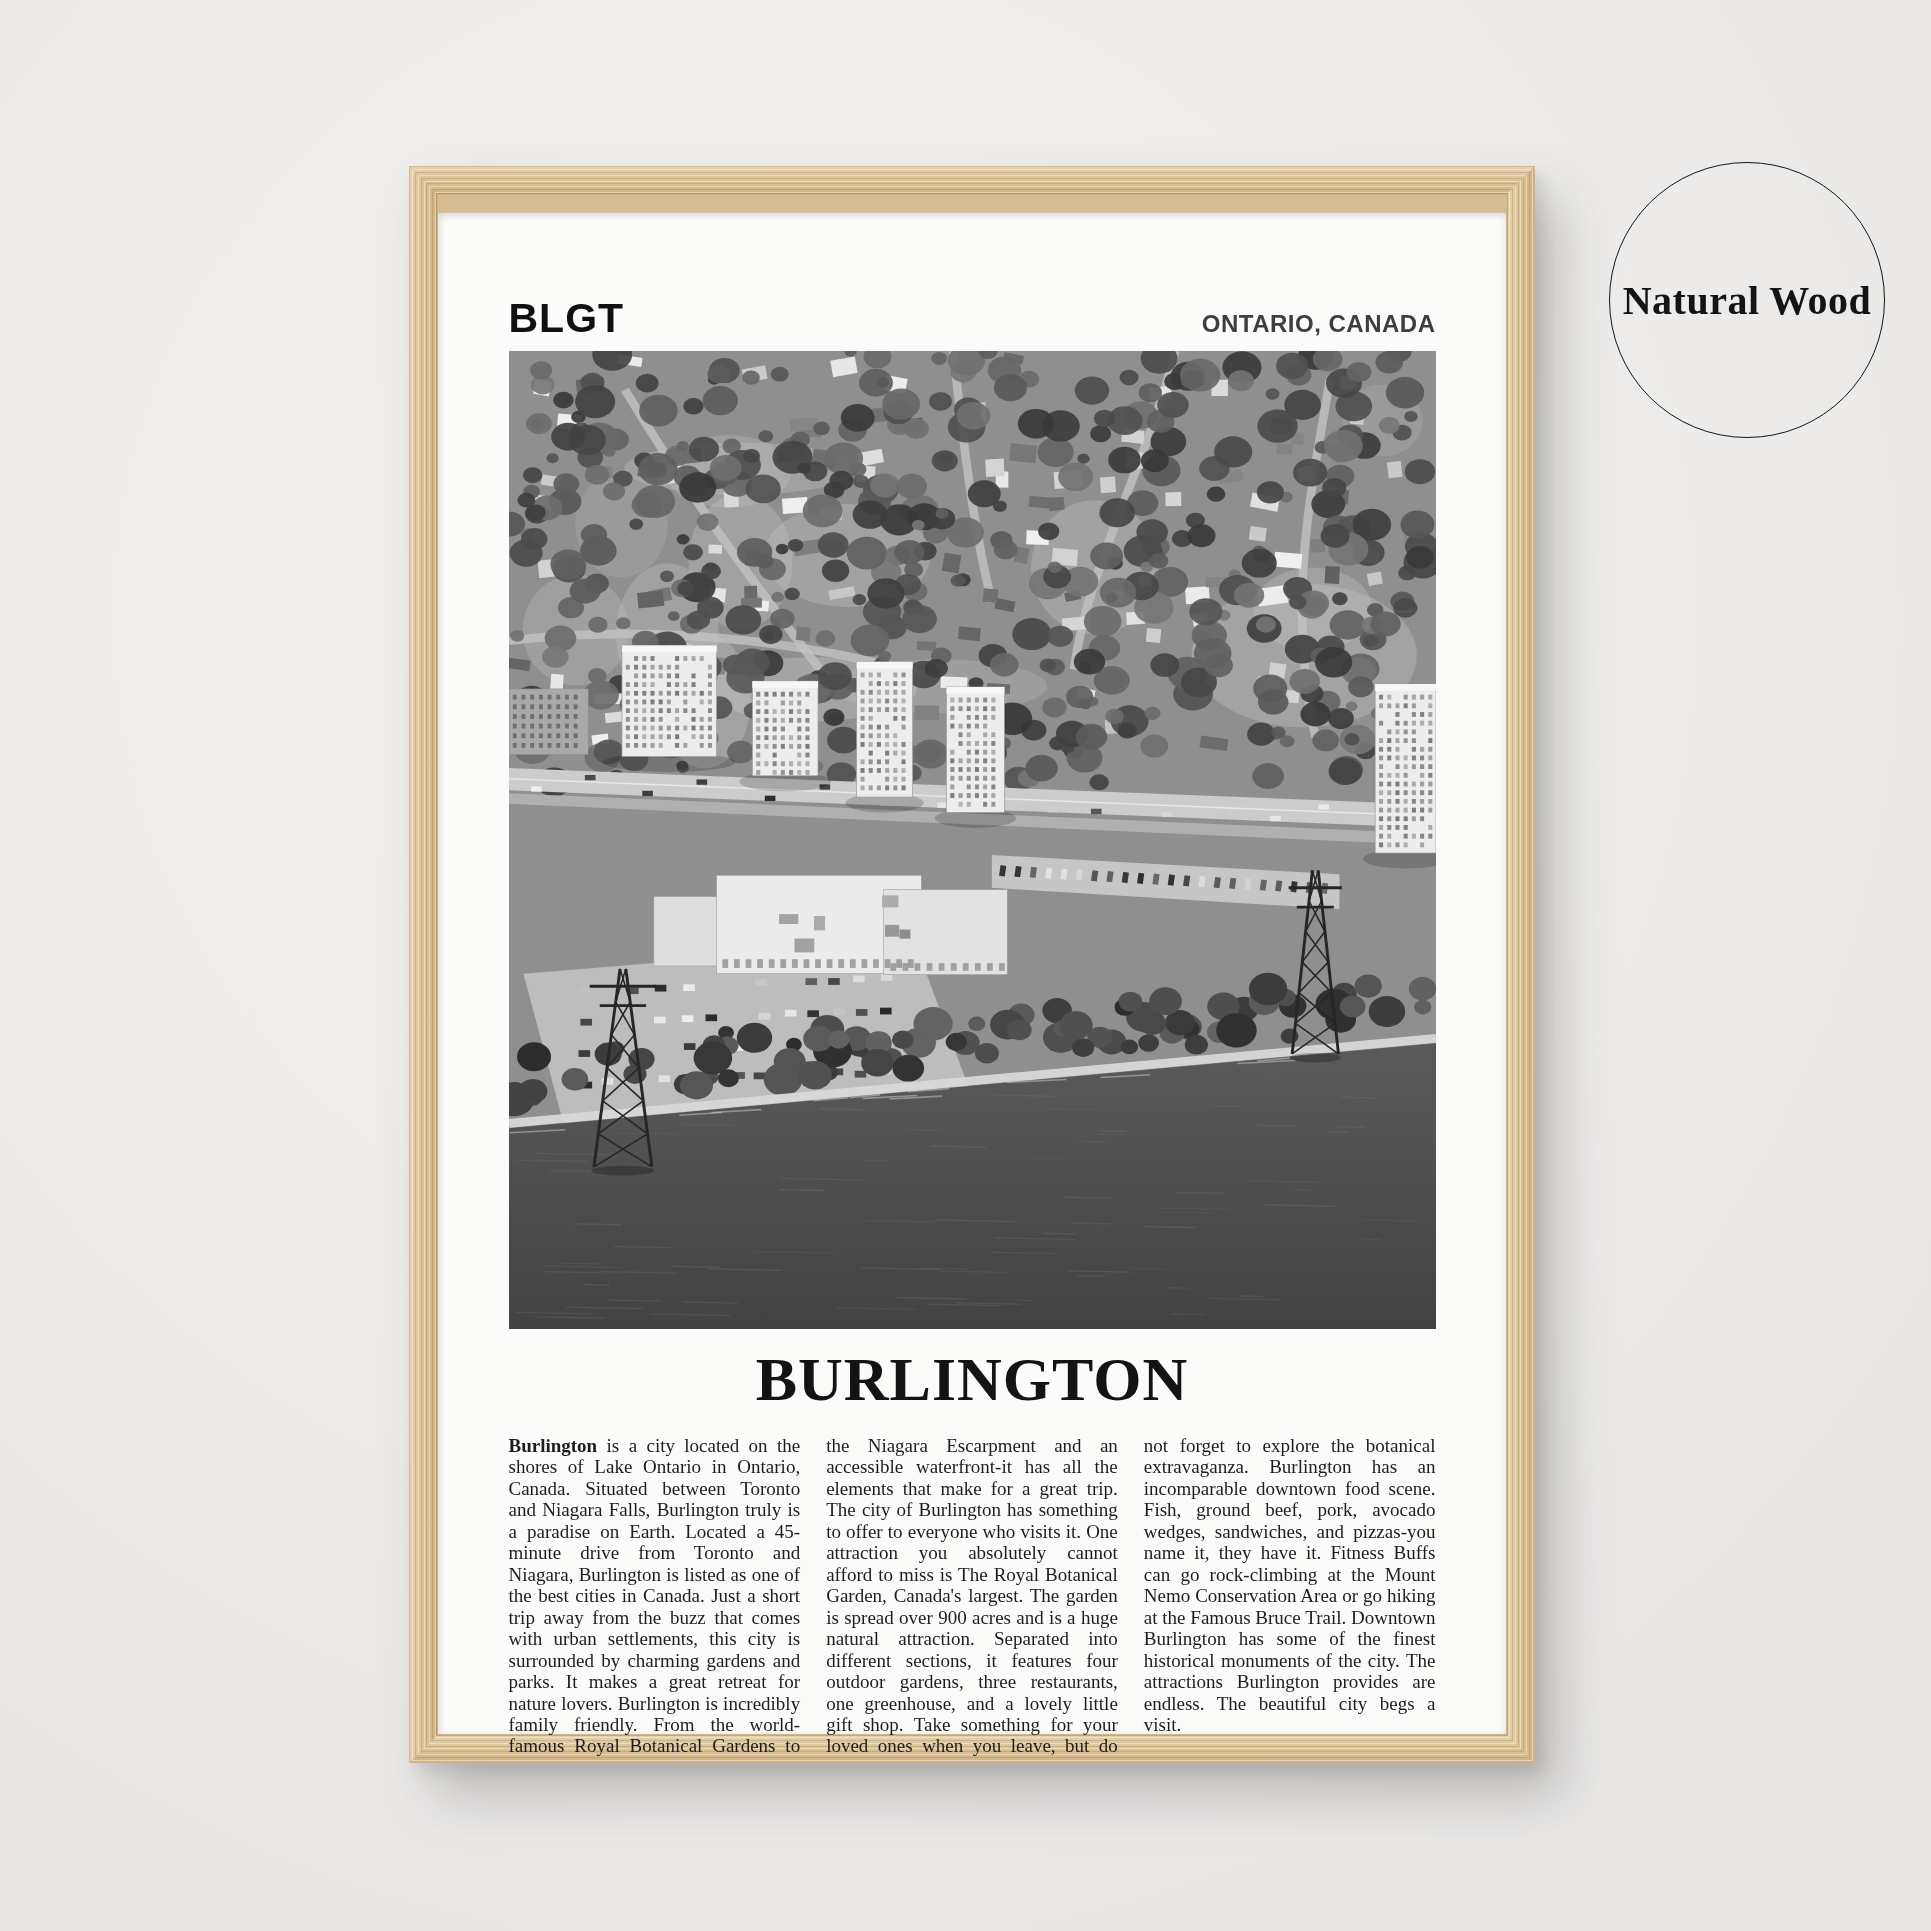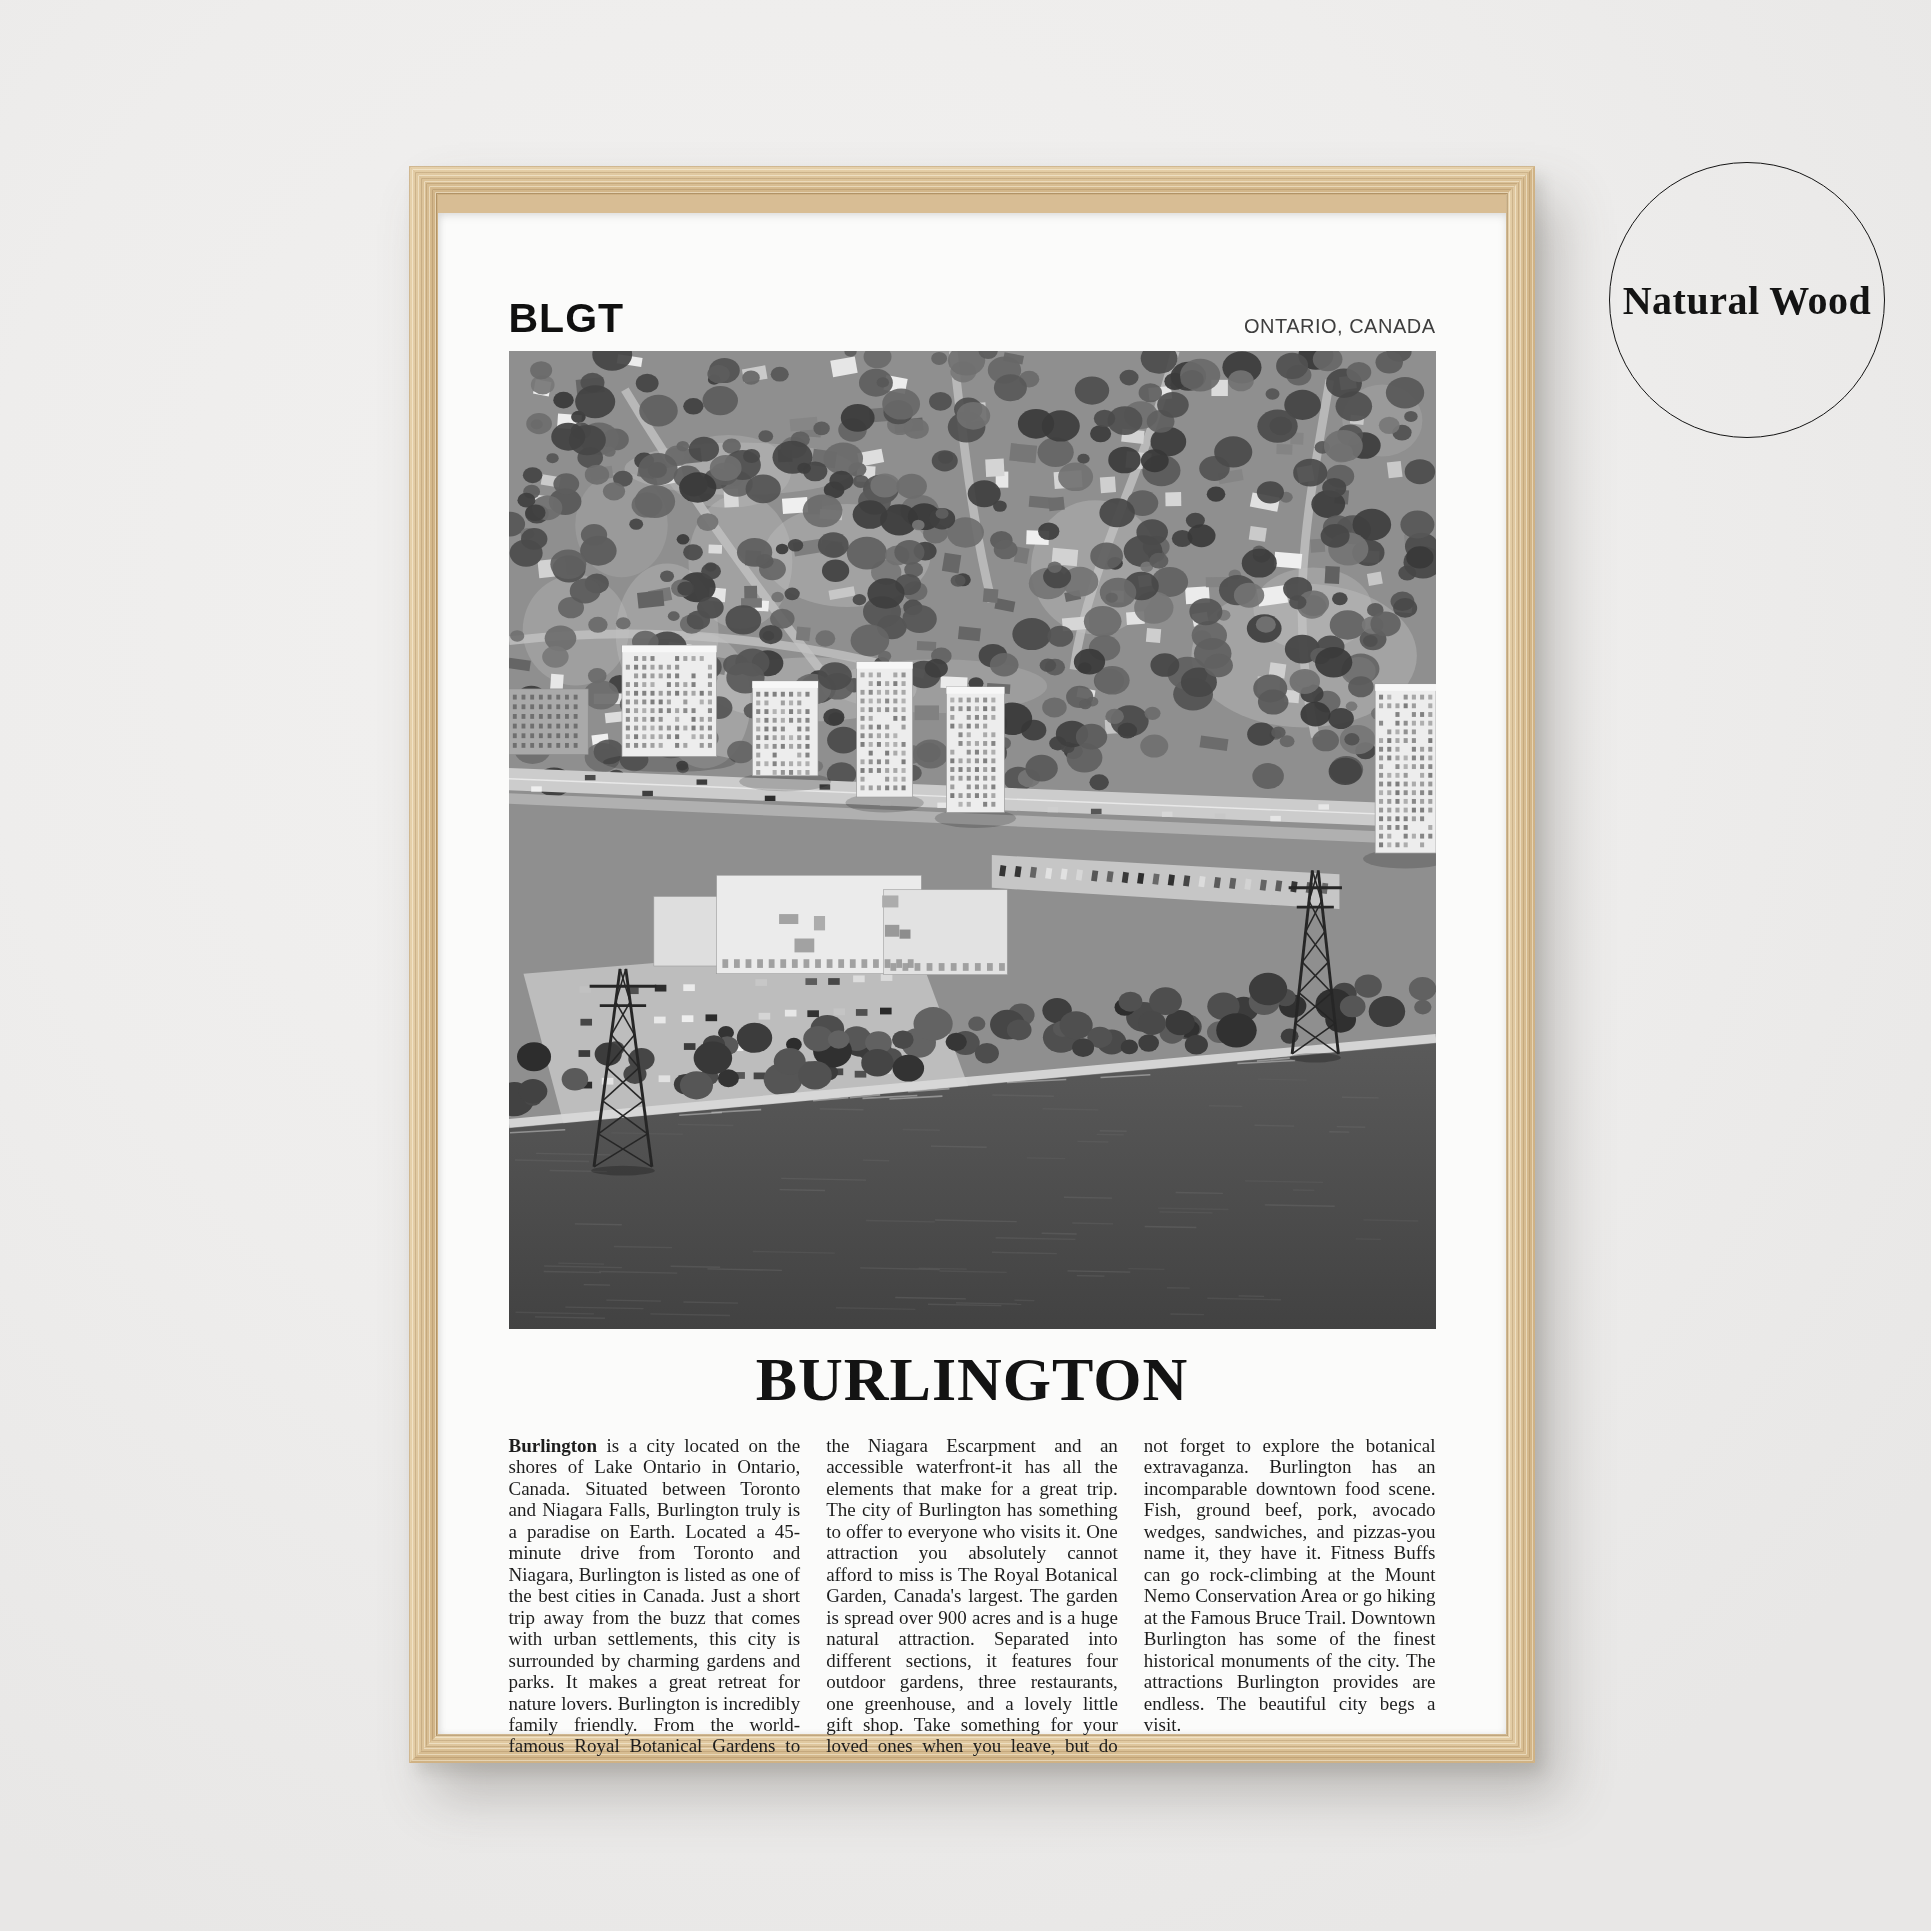--- a/index.html
+++ b/index.html
@@ -34,21 +34,21 @@
   .frame-rim{position:absolute;inset:27px;border:1px solid rgba(120,90,50,.35);pointer-events:none;}
   
   .poster{
     position:absolute;inset:29px;background:#fbfbfa;
     box-shadow: inset 0 2.9px 8.7px rgba(0,0,0,.10), inset 2.9px 0 6.8px rgba(0,0,0,.05);
     margin-top: 18px;
   }
   .content{width:927px;margin:0 auto;padding-top:85px;}
   .poster-header{display:flex;justify-content:space-between;align-items:flex-end;font-family:"Liberation Sans", sans-serif;}
   .logo{font-size:41px;font-weight:800;letter-spacing:1px;color:#101010;line-height:1;}
-  .location{font-size:20px;font-weight:400;color:#3e3e3e;letter-spacing:0.5px;padding-bottom:2.9px;line-height:1;}
+  .location{font-size:24px;font-weight:700;color:#3e3e3e;letter-spacing:0.5px;padding-bottom:2.9px;line-height:1;}
   .photo{width:927px;height:978px;margin-top:11.6px;background:#8f8f8f;position:relative;overflow:hidden;}
   .photo svg{display:block;width:100%;height:100%;}
   .title{
     text-align:center;font-weight:700;font-size:62px;letter-spacing:1px;
     color:#131313;margin-top:19.3px;line-height:1;font-family:"Liberation Serif", serif;
   }
   .columns{
     margin-top:25px;column-count:3;column-gap:26px;
     font-size:19px;line-height:1.13;text-align:justify;color:#1d1d1d;
   }

